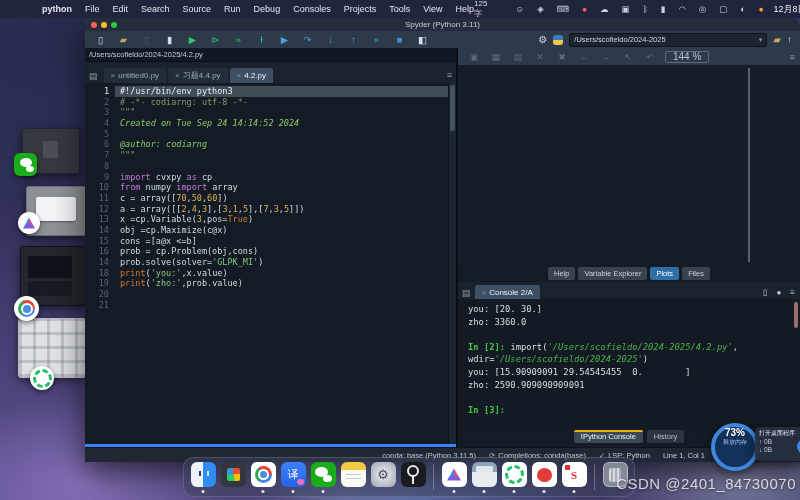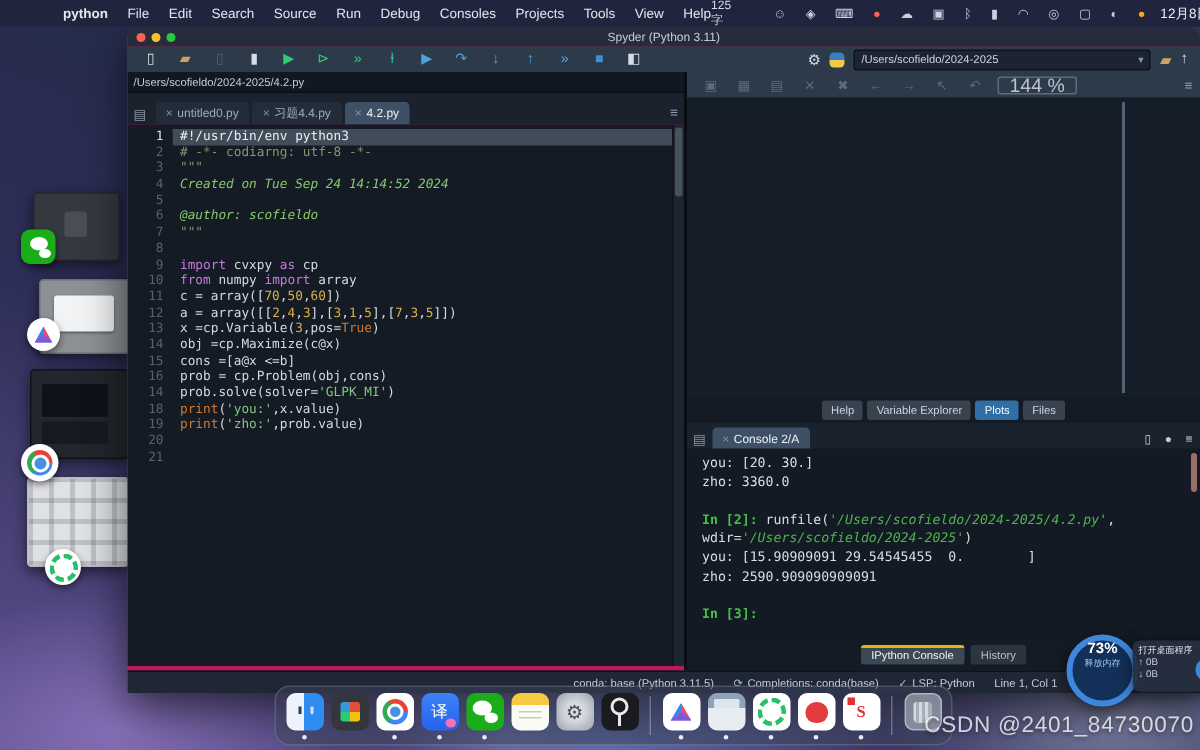--- a/index.html
+++ b/index.html
@@ -42,21 +42,21 @@
   .apple{width:9px;height:9px;border-radius:50% 50% 45% 45%;background:#e8eaf2;margin-right:12px;}
   .menu-items{display:flex;gap:13px;align-items:center;padding-left:20px;}
   .menu-item{color:#e3e6ef;}
   .menu-item.app-name{font-weight:bold;}
   .menu-right{margin-left:auto;display:flex;align-items:center;gap:8px;}
   .ime{font-size:8px;color:#d8dbe6;}
   .mstat{font-size:8.5px;color:#ccd1df;line-height:18px;}
   .clock{font-size:9px;color:#eceef5;margin-left:2px;white-space:nowrap;}
 
   
-  .window{position:absolute;left:85px;top:18px;width:715px;height:444px;background:#be185d;border-radius:7px 7px 0 0;box-shadow:0 10px 30px rgba(0,0,0,.6);z-index:10;overflow:hidden;}
+  .window{position:absolute;left:85px;top:18px;width:715px;height:444px;background:#3b82f6;border-radius:7px 7px 0 0;box-shadow:0 10px 30px rgba(0,0,0,.6);z-index:10;overflow:hidden;}
   .titlebar{height:13px;background:#262c3b;display:flex;align-items:center;padding:0 6px;position:relative;}
   .lights{display:flex;gap:4px;}
   .light{width:6px;height:6px;border-radius:50%;}
   .l-close{background:#ff5f57}.l-min{background:#febc2e}.l-max{background:#28c840}
   .win-title{position:absolute;left:0;right:0;text-align:center;font-size:8px;color:#c6ccd8;}
 
   .toolbar{height:17px;background:#2c3a49;display:flex;align-items:center;padding:0 4px;border-bottom:1px solid #1b2530;}
   .tbi{width:23px;text-align:center;font-size:9.5px;line-height:17px;}
   .tbi.dis{opacity:.4;}
   .tb-right{margin-left:auto;display:flex;align-items:center;gap:6px;padding-right:4px;}
@@ -87,21 +87,21 @@
   .sg-b{color:#d2772e}.sg-T{color:#d2772e}.sg-c{color:#7d9a6a}.sg-q{color:#7d9a6a}
   .sg-d{color:#86c86a;font-style:italic}.sg-hl{color:#e9eef4}
   .scrollflag{width:7px;background:#1c2631;border-left:1px solid #0d141c;position:relative;flex-shrink:0;}
   .scrollflag::before{content:"";position:absolute;left:1px;right:1px;top:2px;height:46px;background:#46535f;border-radius:2px;}
   .vsplit{position:absolute;left:371px;width:2px;top:30px;bottom:14px;background:#0a0e14;}
 
   
   .rcol{position:absolute;left:373px;right:0;top:30px;bottom:14px;background:#141b24;}
   .ptoolbar{height:17px;background:#2c3a49;display:flex;align-items:center;padding:0 5px;border-bottom:1px solid #1b2530;}
   .pti{width:22px;text-align:center;color:#5d6b7a;font-size:9px;}
-  .pzoom{margin-left:4px;border:1px solid #5d6b7a;color:#b9c3cd;font-size:13px;padding:0 7px;line-height:10px;border-radius:2px;text-align:right;}
+  .pzoom{margin-left:4px;border:1px solid #5d6b7a;color:#b9c3cd;font-size:10px;padding:0 7px;line-height:10px;border-radius:2px;text-align:right;}
   .pmenu{margin-left:auto;color:#93a0af;font-size:9px;}
   .plotarea{position:absolute;top:17px;left:0;right:0;height:200px;background:#151e28;}
   .plotstrip{position:absolute;top:3px;bottom:3px;right:9px;width:41px;border-left:2px solid #55626f;}
   .panetabs{position:absolute;top:217px;left:0;right:0;height:17px;background:#141b24;display:flex;justify-content:center;align-items:center;gap:3px;}
   .ptab{background:#38434f;color:#ccd4dd;font-size:7.5px;padding:2px 6px;border-radius:2px;white-space:nowrap;}
   .ptab.active{background:#2f6fa5;color:#fff;}
   .constabs{position:absolute;top:234px;left:0;right:0;height:17px;background:#1a222d;display:flex;align-items:flex-end;padding:1px 5px 0 4px;}
   .con-right{margin-left:auto;display:flex;gap:9px;align-items:center;margin-bottom:3px;}
   .conicon{color:#c3ccd6;font-size:8px;}
   .conout{position:absolute;top:251px;left:0;right:0;bottom:18px;background:#131a23;font-family:"DejaVu Sans Mono",monospace;padding:4px 0 0 10px;}
@@ -305,21 +305,21 @@
             <div class="gln">19</div>
             <div class="gln">20</div>
             <div class="gln">21</div>
           </div>
         <div class="codewrap" id="code">
             <div class="crow hlrow"><span class="sg-hl">#!/usr/bin/env python3</span></div>
             <div class="crow"><span class="sg-c"># -*- codiarng: utf-8 -*-</span></div>
             <div class="crow"><span class="sg-q">"""</span></div>
             <div class="crow"><span class="sg-d">Created on Tue Sep 24 14:14:52 2024</span></div>
             <div class="crow"></div>
-            <div class="crow"><span class="sg-d">@author: scofieldo</span></div>
+            <div class="crow"><span class="sg-d">@author: codiarng</span></div>
             <div class="crow"><span class="sg-q">"""</span></div>
             <div class="crow"></div>
             <div class="crow"><span class="sg-k">import</span><span class="sg-t"> cvxpy </span><span class="sg-k">as</span><span class="sg-t"> cp</span></div>
             <div class="crow"><span class="sg-k">from</span><span class="sg-t"> numpy </span><span class="sg-k">import</span><span class="sg-t"> array</span></div>
             <div class="crow"><span class="sg-t">c = array([</span><span class="sg-n">70</span><span class="sg-t">,</span><span class="sg-n">50</span><span class="sg-t">,</span><span class="sg-n">60</span><span class="sg-t">])</span></div>
             <div class="crow"><span class="sg-t">a = array([[</span><span class="sg-n">2</span><span class="sg-t">,</span><span class="sg-n">4</span><span class="sg-t">,</span><span class="sg-n">3</span><span class="sg-t">],[</span><span class="sg-n">3</span><span class="sg-t">,</span><span class="sg-n">1</span><span class="sg-t">,</span><span class="sg-n">5</span><span class="sg-t">],[</span><span class="sg-n">7</span><span class="sg-t">,</span><span class="sg-n">3</span><span class="sg-t">,</span><span class="sg-n">5</span><span class="sg-t">]])</span></div>
             <div class="crow"><span class="sg-t">x =cp.Variable(</span><span class="sg-n">3</span><span class="sg-t">,pos=</span><span class="sg-T">True</span><span class="sg-t">)</span></div>
             <div class="crow"><span class="sg-t">obj =cp.Maximize(c@x)</span></div>
             <div class="crow"><span class="sg-t">cons =[a@x &lt;=b]</span></div>
             <div class="crow"><span class="sg-t">prob = cp.Problem(obj,cons)</span></div>
@@ -369,21 +369,21 @@
         <span class="con-right" id="con-icons">
             <span class="conicon">▯</span>
             <span class="conicon">●</span>
             <span class="conicon">≡</span>
           </span>
       </div>
       <div class="conout" id="con-lines">
           <div class="cline"><span class="cg-o">you: [20. 30.]</span></div>
           <div class="cline"><span class="cg-o">zho: 3360.0</span></div>
           <div class="cline"></div>
-          <div class="cline"><span class="cg-g">In [2]: </span><span class="cg-w">runfile(</span><span class="cg-s">'/Users/scofieldo/2024-2025/4.2.py'</span><span class="cg-w">,</span></div>
+          <div class="cline"><span class="cg-g">In [2]: </span><span class="cg-w">import(</span><span class="cg-s">'/Users/scofieldo/2024-2025/4.2.py'</span><span class="cg-w">,</span></div>
           <div class="cline"><span class="cg-w">wdir=</span><span class="cg-s">'/Users/scofieldo/2024-2025'</span><span class="cg-w">)</span></div>
           <div class="cline"><span class="cg-o">you: [15.90909091 29.54545455  0.        ]</span></div>
           <div class="cline"><span class="cg-o">zho: 2590.909090909091</span></div>
           <div class="cline"></div>
           <div class="cline"><span class="cg-g">In [3]:</span></div>
         </div>
       <div class="conscroll"></div>
       <div class="conbottom" id="con-bottom">
           <span class="cbtab active">IPython Console</span>
           <span class="cbtab">History</span>

